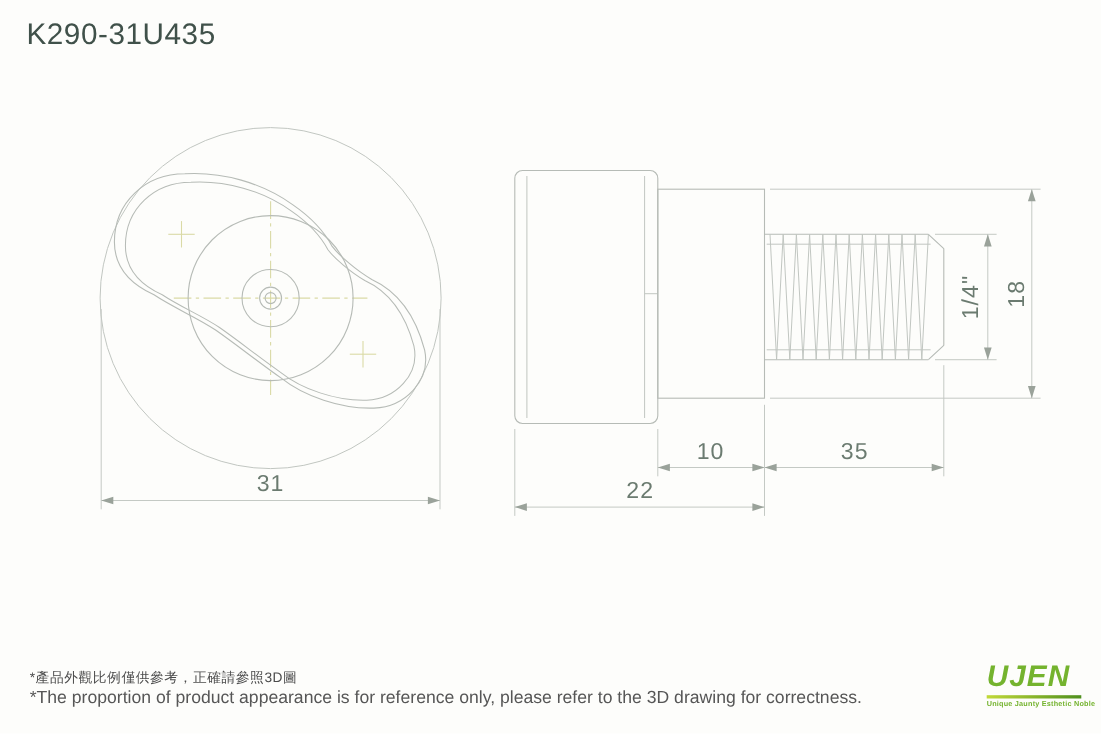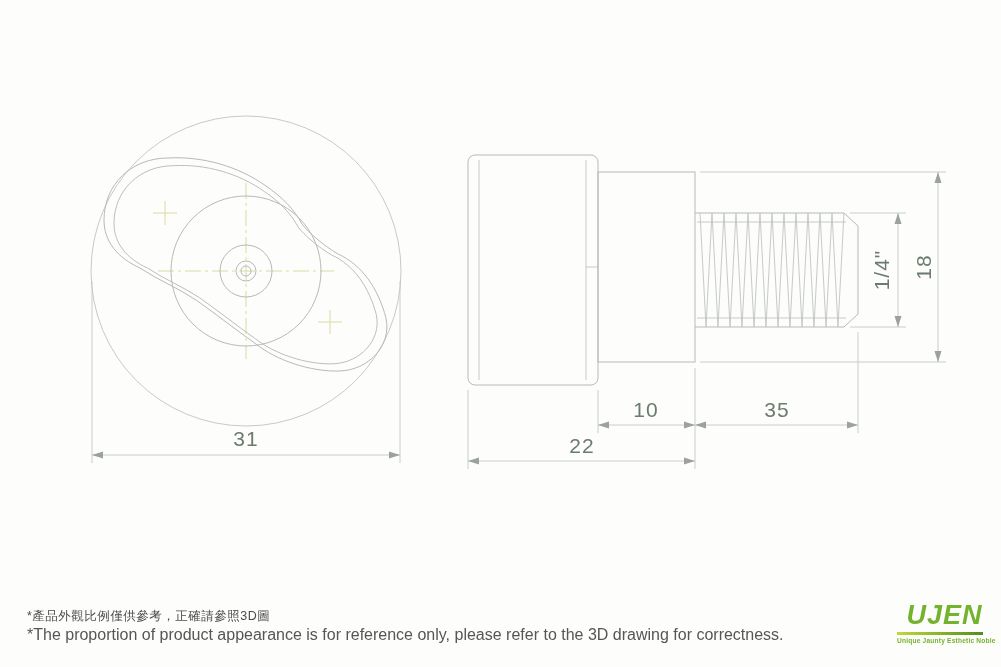--- a/index.html
+++ b/index.html
@@ -31,36 +31,37 @@
     position:absolute; left:27px; top:608px;
     font-size:12.5px; color:#4b4b4b; letter-spacing:0.5px;text-align:right;
   }
   .note-en {
     position:absolute; left:27px; top:626px;
     font-size:16px; color:#565656;
   }
   .logo { position:absolute; left:897px; top:601px; width:95px; }
   .logo-name {
     font-size:27px; font-weight:800; font-style:italic;
-    color:#74b32e; letter-spacing:1px; line-height:1.1;text-align:center;
+    color:#74b32e; letter-spacing:1px; line-height:1.1;
   }
   .logo-bar {
     width:86px; height:3px; margin-top:1px;
     background:linear-gradient(90deg,#c2d938,#4e8f1d);
   }
   .logo-tagline {
     margin-top:2px; font-size:6.6px; font-weight:bold;
     color:#74b32e; letter-spacing:0.2px; white-space:nowrap;
   }
 </style>
 </head>
 <body>
 
 <div class="sheet">
 
+  <div class="part-number">K290-31U435</div>
 
   <svg class="drawing" width="1001" height="667" viewBox="0 0 1001 667">
 
     <g>
 
       <circle class="ol2" cx="246" cy="271" r="155"></circle>
 
       <g class="cl">
         <line x1="158" y1="271" x2="334" y2="271"></line>
         <line x1="246" y1="183" x2="246" y2="359"></line>

